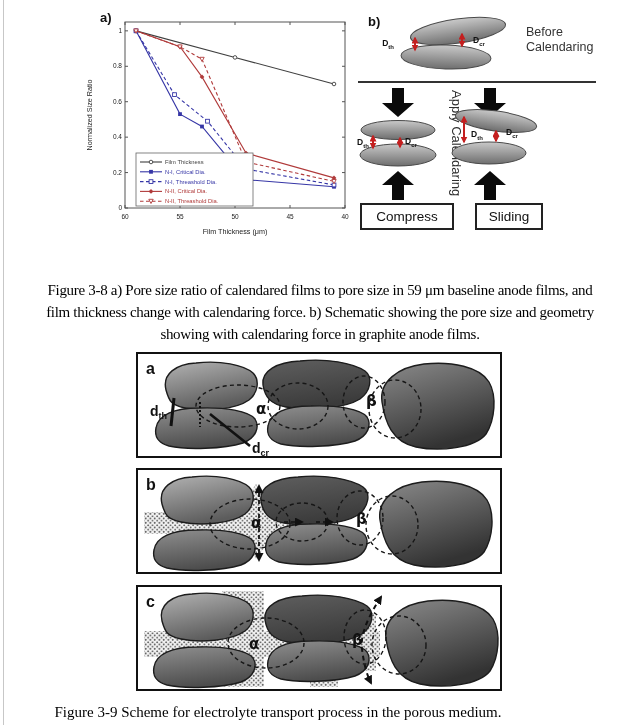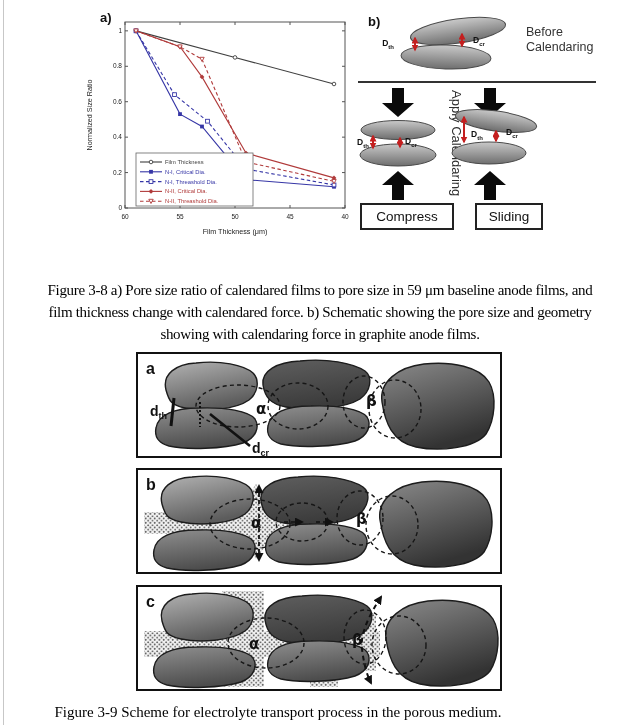--- a/index.html
+++ b/index.html
@@ -206,21 +206,21 @@
       <text x="115" y="133" class="dsmall"><tspan>D</tspan><tspan dy="2.5" font-size="6">th</tspan></text>
       <text x="150" y="131" class="dsmall"><tspan>D</tspan><tspan dy="2.5" font-size="6">cr</tspan></text>
       <polygon points="128,196 140,196 140,181 150,181 134,167 118,181 128,181" fill="#0a0a0a"></polygon>
       <rect x="120" y="200" width="66" height="25" fill="#fff" stroke="#222" stroke-width="2"></rect>
       <text x="153" y="217" class="boxlab" text-anchor="middle">Sliding</text>
     </g>
   </svg>
 
   <div class="caption38">
     <div>Figure 3-8 a) Pore size ratio of calendared films to pore size in 59 μm baseline anode films, and</div>
-    <div>film thickness change with calendared force. b) Schematic showing the pore size and geometry</div>
+    <div>film thickness change with calendaring force. b) Schematic showing the pore size and geometry</div>
     <div>showing with calendaring force in graphite anode films.</div>
   </div>
 
   <div class="fig39-panel" style="top:352px;">
     <svg width="362" height="102" viewBox="0 0 362 102">
       <g stroke="#1c1c1c" stroke-width="1.4">
         <use href="#blobA" fill="url(#gLight)" transform="translate(20,6)"></use>
         <use href="#blobB" fill="url(#gMid)" transform="translate(14,52)"></use>
         <use href="#blobC" fill="url(#gDark)" transform="translate(120,4)"></use>
         <use href="#blobB" fill="url(#gMid)" transform="translate(126,50)"></use>

